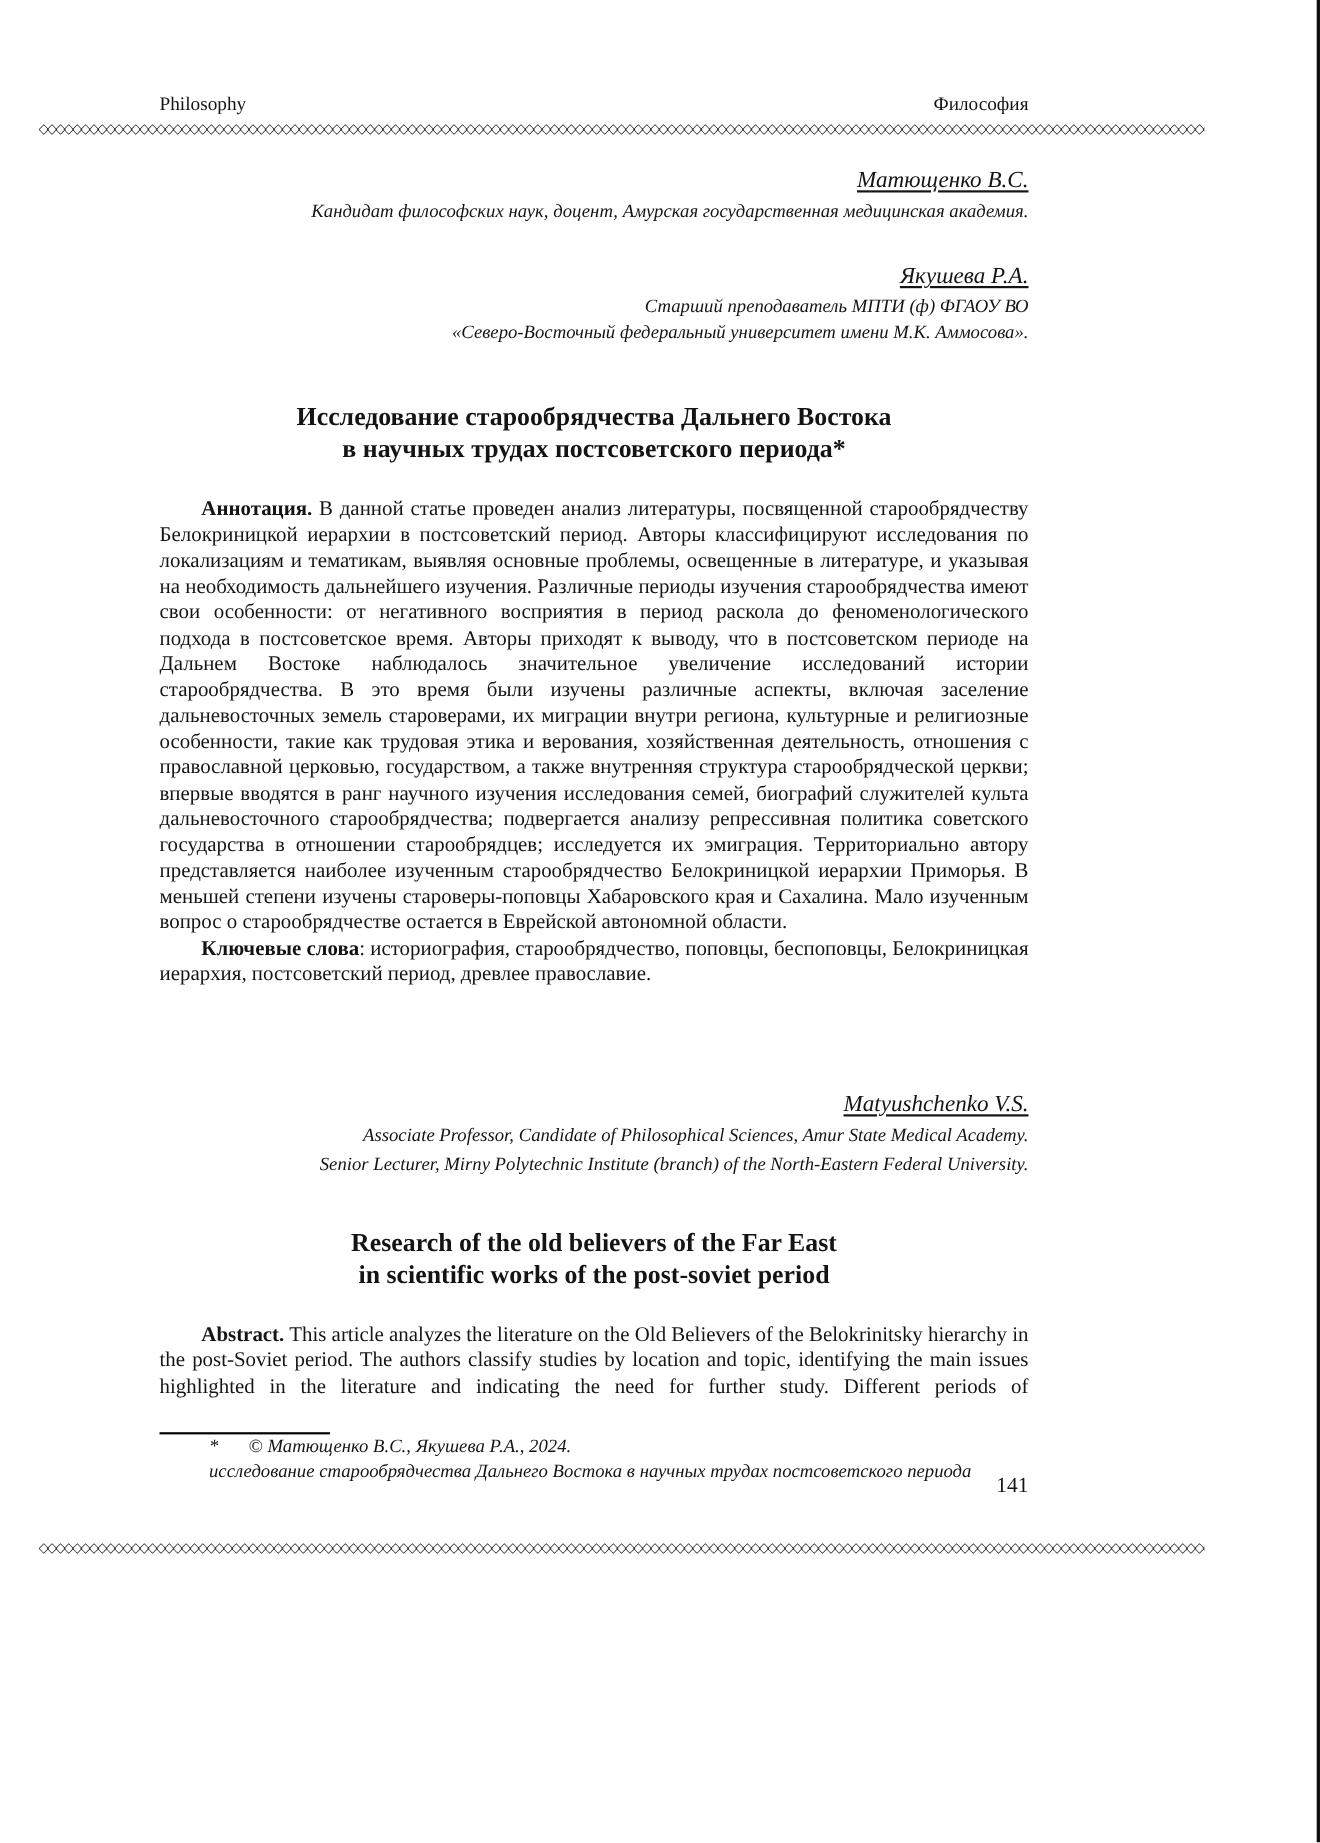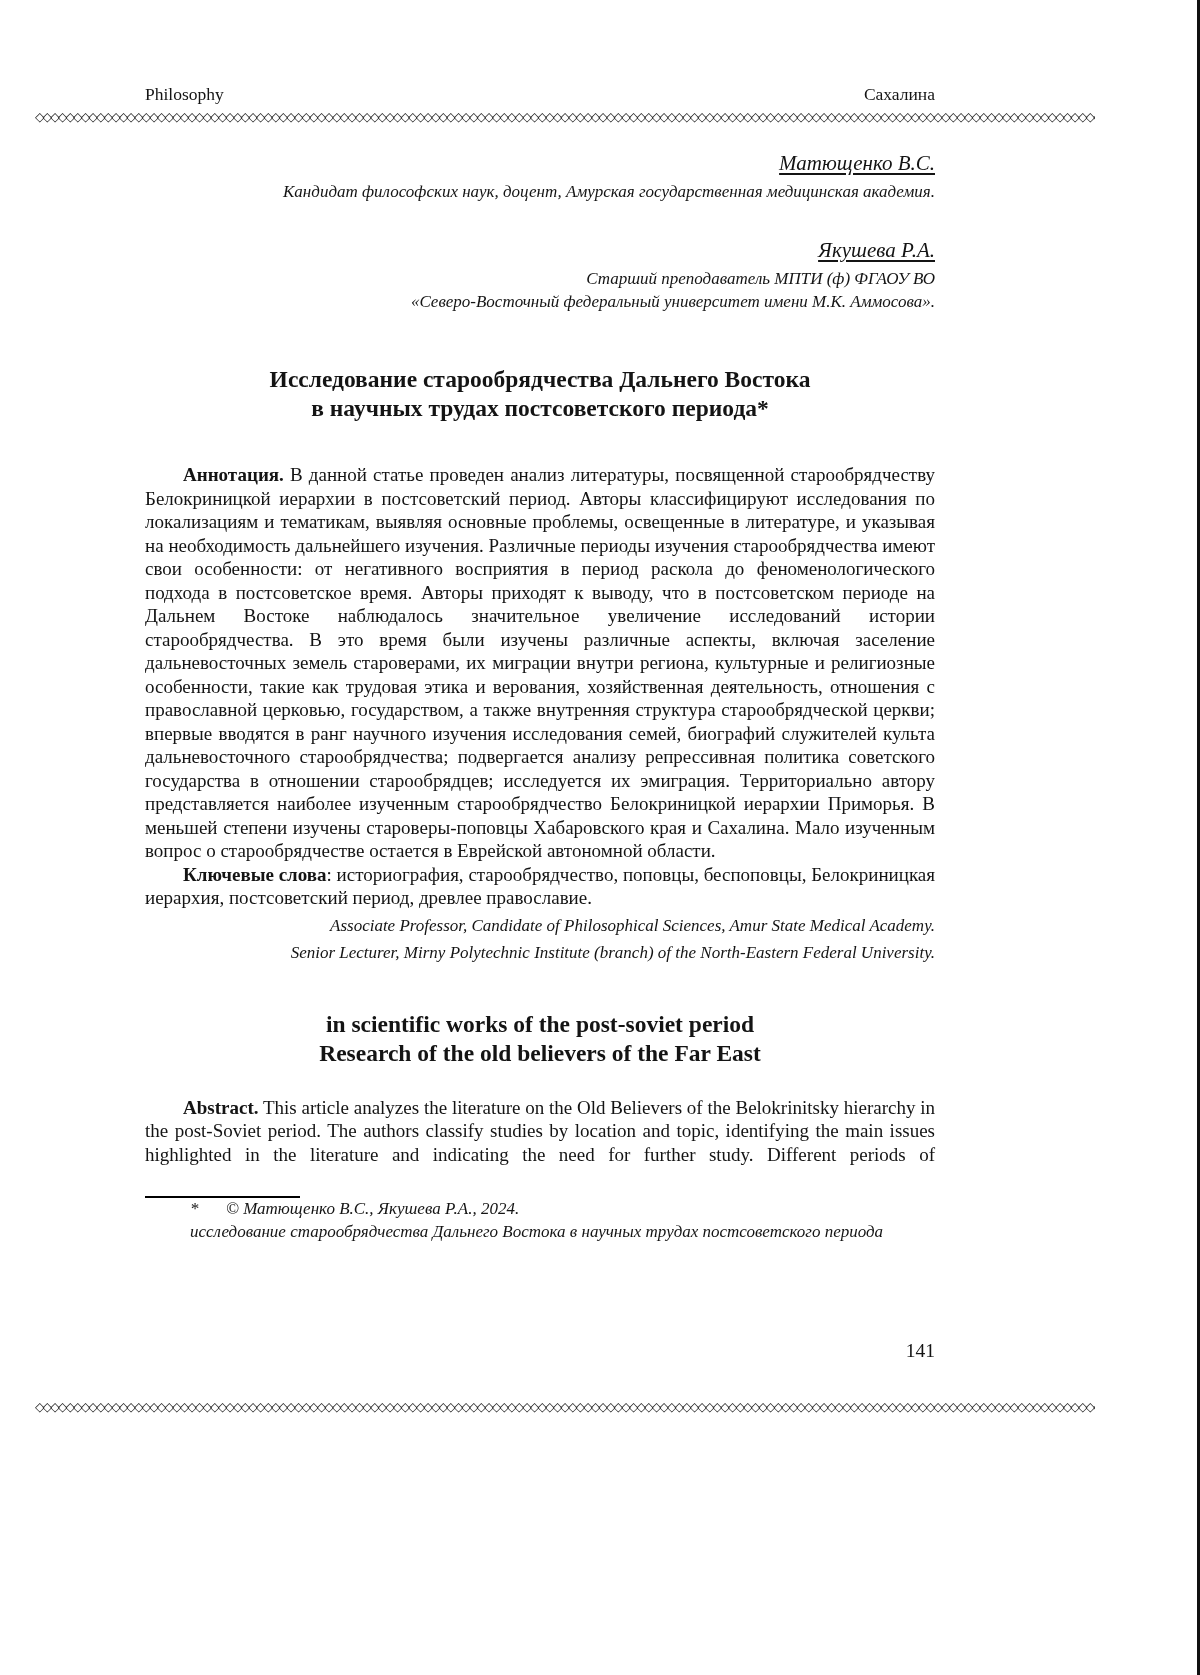--- a/index.html
+++ b/index.html
@@ -43,21 +43,21 @@
 
   .title {
     text-align:center; font-weight:bold; font-size:23.5px; line-height:29px;
   }
   .title.ru { margin-top:52px; }
   .title.en { margin-top:46px; }
 
   .para {
     font-size:19px; line-height:23.5px; text-align:justify; text-indent:38px;
   }
-  .para.ru-abstract { margin-top:40px; }
+  .para.ru-abstract { margin-top:28px; }
   .para.en-abstract { margin-top:28px; }
   .justify-last { text-align-last:justify; }
   .bold { font-weight:bold; }
 
   .footnote-rule {
     width:155px; height:0; border-top:2px solid #000; margin-top:30px;
   }
   .footnote {
     padding-left:45px; font-size:17px; line-height:22.5px; margin-top:0;font-style:italic;
   }
@@ -74,21 +74,21 @@
   }
 </style>
 </head>
 <body>
 
 <div>
 
   <div class="content">
     <div class="header-row">
       <span>Philosophy</span>
-      <span>Сахалина</span>
+      <span>Философия</span>
     </div>
   </div>
 
   <div class="diamond-line"><span class="diamonds">◇◇◇◇◇◇◇◇◇◇◇◇◇◇◇◇◇◇◇◇◇◇◇◇◇◇◇◇◇◇◇◇◇◇◇◇◇◇◇◇◇◇◇◇◇◇◇◇◇◇◇◇◇◇◇◇◇◇◇◇◇◇◇◇◇◇◇◇◇◇◇◇◇◇◇◇◇◇◇◇◇◇◇◇◇◇◇◇◇◇◇◇◇◇◇◇◇◇◇◇◇◇◇◇◇◇◇◇◇◇◇◇◇◇◇◇◇◇◇◇◇◇◇◇◇◇◇◇◇◇◇◇◇◇◇◇◇◇◇◇◇◇◇◇◇◇◇◇◇◇◇◇◇◇◇◇◇◇◇◇</span></div>
 
   <div class="content">
 
     <div class="author-name mt-author1"><span class="u">Матющенко В.С.</span></div>
     <div class="author-aff">Кандидат философских наук, доцент, Амурская государственная медицинская академия.</div>
 
@@ -98,27 +98,28 @@
 
     <div class="title ru">
       <div>Исследование старообрядчества Дальнего Востока</div>
       <div>в научных трудах постсоветского периода*</div>
     </div>
 
     <p class="para ru-abstract"><span class="bold">Аннотация.</span><span> В данной статье проведен анализ литературы, посвященной старообрядчеству Белокриницкой иерархии в постсоветский период. Авторы классифицируют исследования по локализациям и тематикам, выявляя основные проблемы, освещенные в литературе, и указывая на необходимость дальнейшего изучения. Различные периоды изучения старообрядчества имеют свои особенности: от негативного восприятия в период раскола до феноменологического подхода в постсоветское время. Авторы приходят к выводу, что в постсоветском периоде на Дальнем Востоке наблюдалось значительное увеличение исследований истории старообрядчества. В это время были изучены различные аспекты, включая заселение дальневосточных земель староверами, их миграции внутри региона, культурные и религиозные особенности, такие как трудовая этика и верования, хозяйственная деятельность, отношения с православной церковью, государством, а также внутренняя структура старообрядческой церкви; впервые вводятся в ранг научного изучения исследования семей, биографий служителей культа дальневосточного старообрядчества; подвергается анализу репрессивная политика советского государства в отношении старообрядцев; исследуется их эмиграция. Территориально автору представляется наиболее изученным старообрядчество Белокриницкой иерархии Приморья. В меньшей степени изучены староверы-поповцы Хабаровского края и Сахалина. Мало изученным вопрос о старообрядчестве остается в Еврейской автономной области.</span></p>
 
     <p class="para"><span class="bold">Ключевые слова</span><span>: историография, старообрядчество, поповцы, беспоповцы, Белокриницкая иерархия, постсоветский период, древлее православие.</span></p>
 
+    <div class="author-name mt-author-en1"><span class="u">Matyushchenko V.S.</span></div>
     <div class="author-aff">Associate Professor, Candidate of Philosophical Sciences, Amur State Medical Academy.</div>
 
     <div class="author-aff">Senior Lecturer, Mirny Polytechnic Institute (branch) of the North-Eastern Federal University.</div>
 
     <div class="title en">
+      <div>Research of the old believers of the Far East</div>
       <div>in scientific works of the post-soviet period</div>
-      <div>Research of the old believers of the Far East</div>
     </div>
 
     <p class="para en-abstract justify-last"><span class="bold">Abstract.</span><span> This article analyzes the literature on the Old Believers of the Belokrinitsky hierarchy in the post-Soviet period. The authors classify studies by location and topic, identifying the main issues highlighted in the literature and indicating the need for further study. Different periods of</span></p>
 
     <div class="footnote-rule"></div>
     <div class="footnote">
       <div><span class="marker">*</span><span>© Матющенко В.С., Якушева Р.А., 2024.</span></div>
       <div>исследование старообрядчества Дальнего Востока в научных трудах постсоветского периода</div>
     </div>
 

